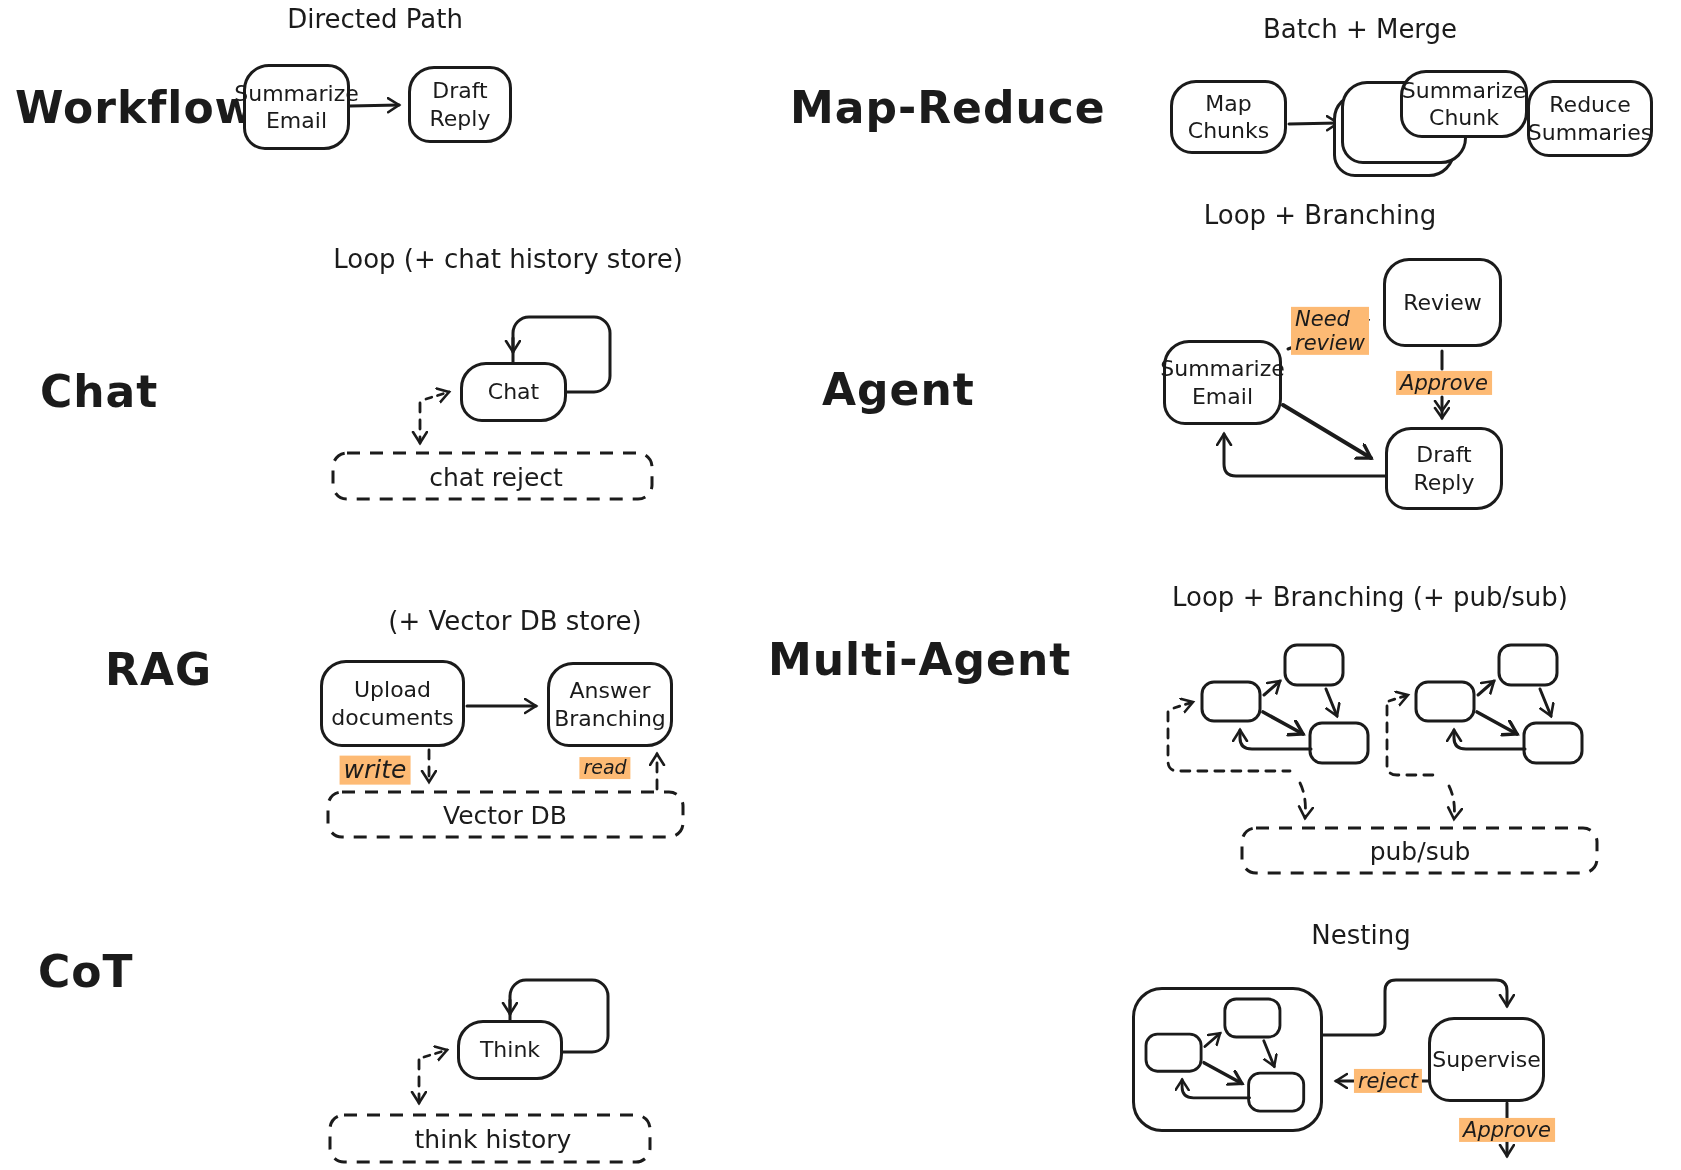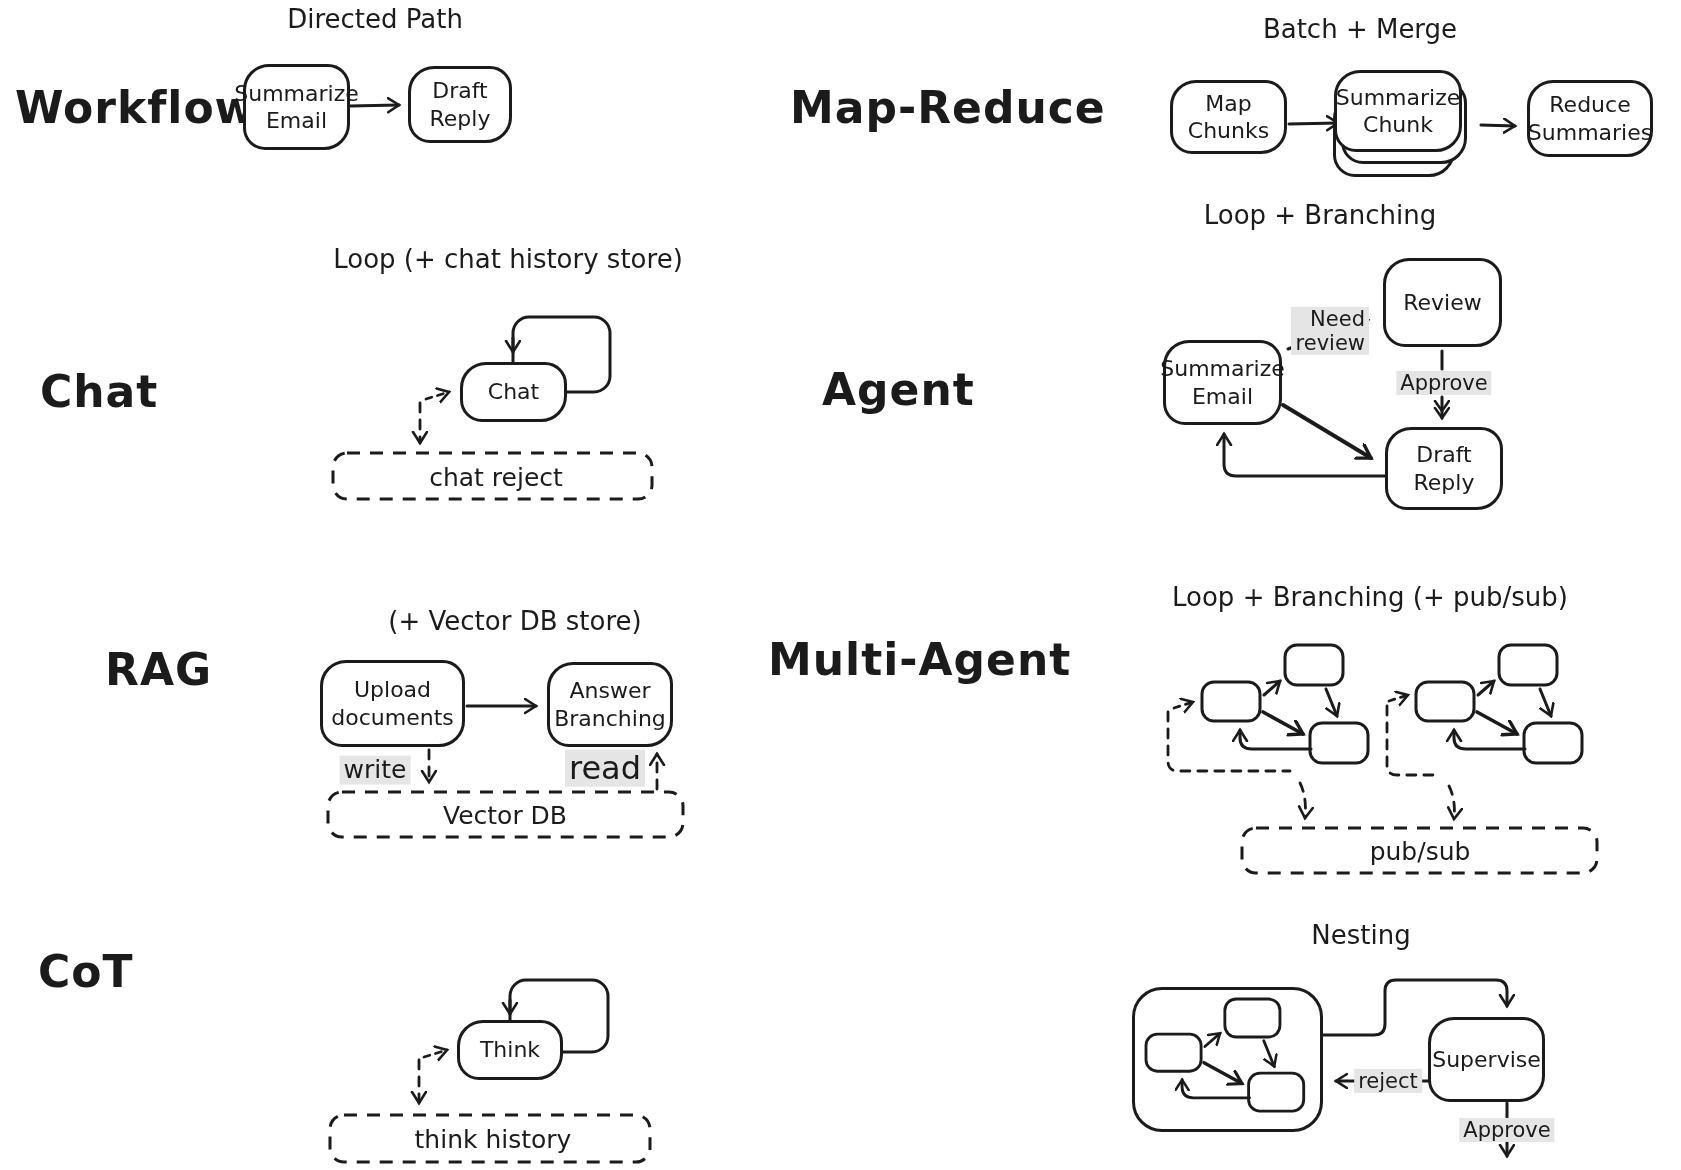--- a/index.html
+++ b/index.html
@@ -8,22 +8,22 @@
   svg.wires{position:absolute;left:0;top:0;z-index:1;}
   .row-label{position:absolute;font-size:44px;font-weight:600;letter-spacing:1px;z-index:4;white-space:nowrap;}
   .dtitle{position:absolute;font-size:26px;font-weight:500;transform:translateX(-50%);white-space:nowrap;z-index:4;}
   .node{position:absolute;border:3px solid #1b1b1b;border-radius:26px 22px 26px 22px;background:#fff;
         display:flex;align-items:center;justify-content:center;text-align:center;
         font-size:22px;line-height:1.25;z-index:4;padding:2px;box-sizing:border-box;}
   .node.stack2{z-index:3;}
   .node.stack3{z-index:2;}
   .container-box{position:absolute;border:3.5px solid #1b1b1b;border-radius:30px;background:transparent;z-index:2;box-sizing:border-box;}
   .store-text{position:absolute;font-size:25px;transform:translate(-50%,-50%);z-index:4;white-space:nowrap;}
-  .edge-label{position:absolute;font-size:21px;transform:translate(-50%,-50%);background:#e5e5e5;
-              padding:0 4px;z-index:5;text-align:right;line-height:1.15;}
+  .edge-label{position:absolute;font-size:21px;transform:translate(-50%,-50%);background:#fdba74;
+              padding:0 4px;z-index:5;text-align:left;line-height:1.15;font-style:italic;}
   .wires path, .wires rect{stroke:#1b1b1b;}
   .mbox{fill:#fff;stroke:#1b1b1b;stroke-width:3;}
   .wire{fill:none;stroke-width:3;stroke-linecap:round;}
   .wire.thick{stroke-width:4;}
   .wire.dash{stroke-dasharray:9 8;stroke-width:2.8;}
   .wire.dash-s{stroke-dasharray:6 6;stroke-width:2.8;}
   .loop-rect{fill:none;stroke-width:3;}
   .store{fill:#fff;stroke-width:3;stroke-dasharray:13 10;}
 </style>
 </head>
@@ -114,36 +114,36 @@
   <div class="dtitle" style="left:515px;top:606px">(+ Vector DB store)</div>
   <div class="dtitle" style="left:1370px;top:582px">Loop + Branching (+ pub/sub)</div>
   <div class="dtitle" style="left:1361px;top:920px">Nesting</div>
 
   <div class="node" style="left:243px;top:64px;width:107px;height:86px">Summarize Email</div>
   <div class="node" style="left:408px;top:66px;width:104px;height:77px">Draft Reply</div>
 
   <div class="node" style="left:1170px;top:80px;width:117px;height:74px">Map Chunks</div>
   <div class="node stack3" style="left:1333px;top:93px;width:122px;height:84px"></div>
   <div class="node stack2" style="left:1341px;top:81px;width:126px;height:83px"></div>
-  <div class="node" style="left:1334px;top:70px;width:128px;height:82px">Summarize Chunk</div>
+  <div class="node" style="left:1400px;top:70px;width:128px;height:68px">Summarize Chunk</div>
   <div class="node" style="left:1527px;top:80px;width:126px;height:77px">Reduce Summaries</div>
 
   <div class="node" style="left:460px;top:362px;width:107px;height:60px">Chat</div>
   <div class="store-text" style="left:496px;top:477px">chat reject</div>
 
   <div class="node" style="left:1163px;top:340px;width:119px;height:85px">Summarize Email</div>
   <div class="node" style="left:1383px;top:258px;width:119px;height:89px">Review</div>
   <div class="node" style="left:1385px;top:427px;width:118px;height:83px">Draft Reply</div>
   <div class="edge-label" style="left:1330px;top:331px;width:70px">Need review</div>
   <div class="edge-label" style="left:1444px;top:383px">Approve</div>
 
   <div class="node" style="left:320px;top:660px;width:145px;height:87px">Upload documents</div>
   <div class="node" style="left:547px;top:662px;width:126px;height:85px">Answer Branching</div>
   <div class="edge-label" style="left:375px;top:770px;font-size:25px">write</div>
-  <div class="edge-label" style="left:605px;top:768px;font-size:32px">read</div>
+  <div class="edge-label" style="left:605px;top:768px;font-size:19px">read</div>
   <div class="store-text" style="left:505px;top:815px">Vector DB</div>
 
   <div class="store-text" style="left:1420px;top:851px">pub/sub</div>
 
   <div class="node" style="left:457px;top:1020px;width:106px;height:60px">Think</div>
   <div class="store-text" style="left:493px;top:1139px">think history</div>
 
   <div class="container-box" style="left:1132px;top:987px;width:191px;height:145px"></div>
   <div class="node" style="left:1428px;top:1017px;width:117px;height:85px">Supervise</div>
   <div class="edge-label" style="left:1388px;top:1081px">reject</div>

